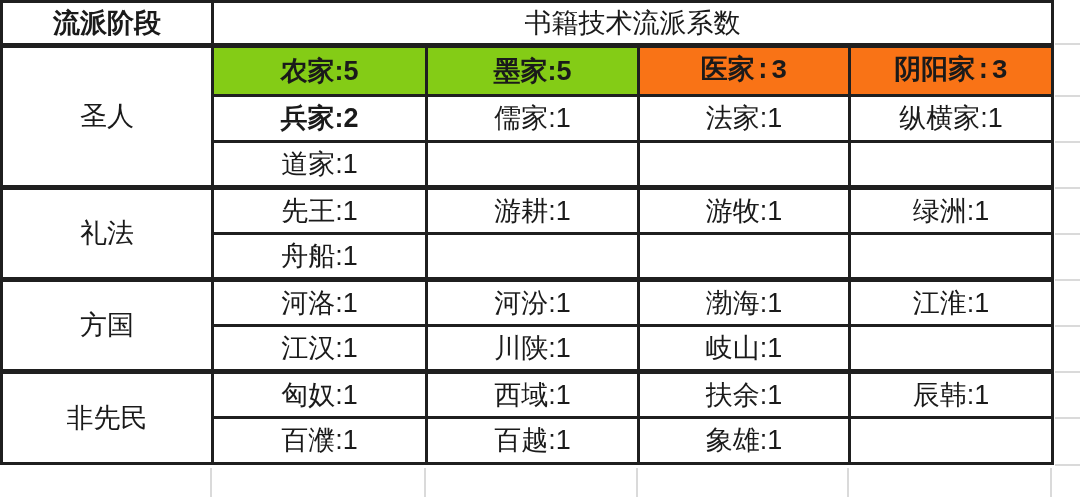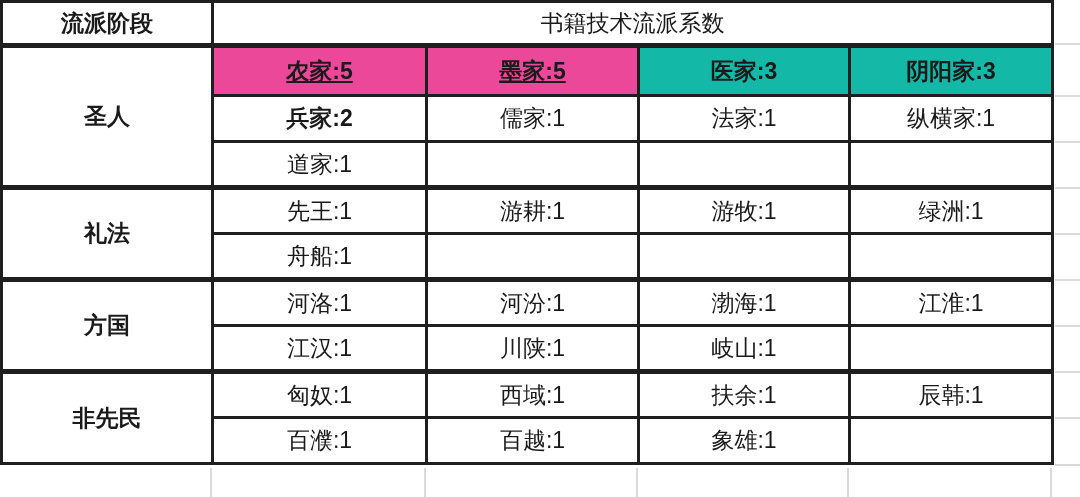--- a/index.html
+++ b/index.html
@@ -5,31 +5,31 @@
   html,body{margin:0;padding:0;background:#ffffff;}
   .screen{
     position:relative;width:1080px;height:497px;background:#ffffff;
     font-family:"Liberation Sans","DejaVu Sans",sans-serif;overflow:hidden;
   }
   table.tbl{
     position:absolute;left:0;top:0;border-collapse:collapse;table-layout:fixed;
   }
   table.tbl td{
     border:3px solid #1F1F1F;text-align:center;vertical-align:middle;
-    padding:0;font-size:23px;line-height:1;color:#1A1A1A;
+    padding:0;font-size:27px;line-height:1;color:#1A1A1A;
     white-space:nowrap;overflow:hidden;
   }
   td.stage-head{border:2px solid #8A8A8A;font-weight:700;font-size:29px;}
   td.title{font-weight:400;font-size:30px;}
   tr.r-title td{border-bottom-width:5px;}
   tr.group-start td{border-top-width:5px;}
-  td.stage{font-weight:700;font-size:30px;}
+  td.stage{font-weight:400;font-size:30px;}
   td.hdr{font-weight:700;font-size:30px;}
-  .yellow{background:#ec4899;color:#E4432E;text-decoration:underline;}
-  .cyan{background:#14b8a6;color:#7A4EDB;}
+  .yellow{background:#84cc16;color:#E4432E;}
+  .cyan{background:#f97316;color:#7A4EDB;font-family:Liberation Mono, monospace;}
   .green-text{color:#2EBE7D;font-weight:bold;}
   .grid-v{position:absolute;width:2px;background:#DADADA;}
   .grid-h{position:absolute;height:2px;background:#DADADA;}
 </style>
 </head>
 <body>
 
 <div class="screen">
 
   <table class="tbl">

